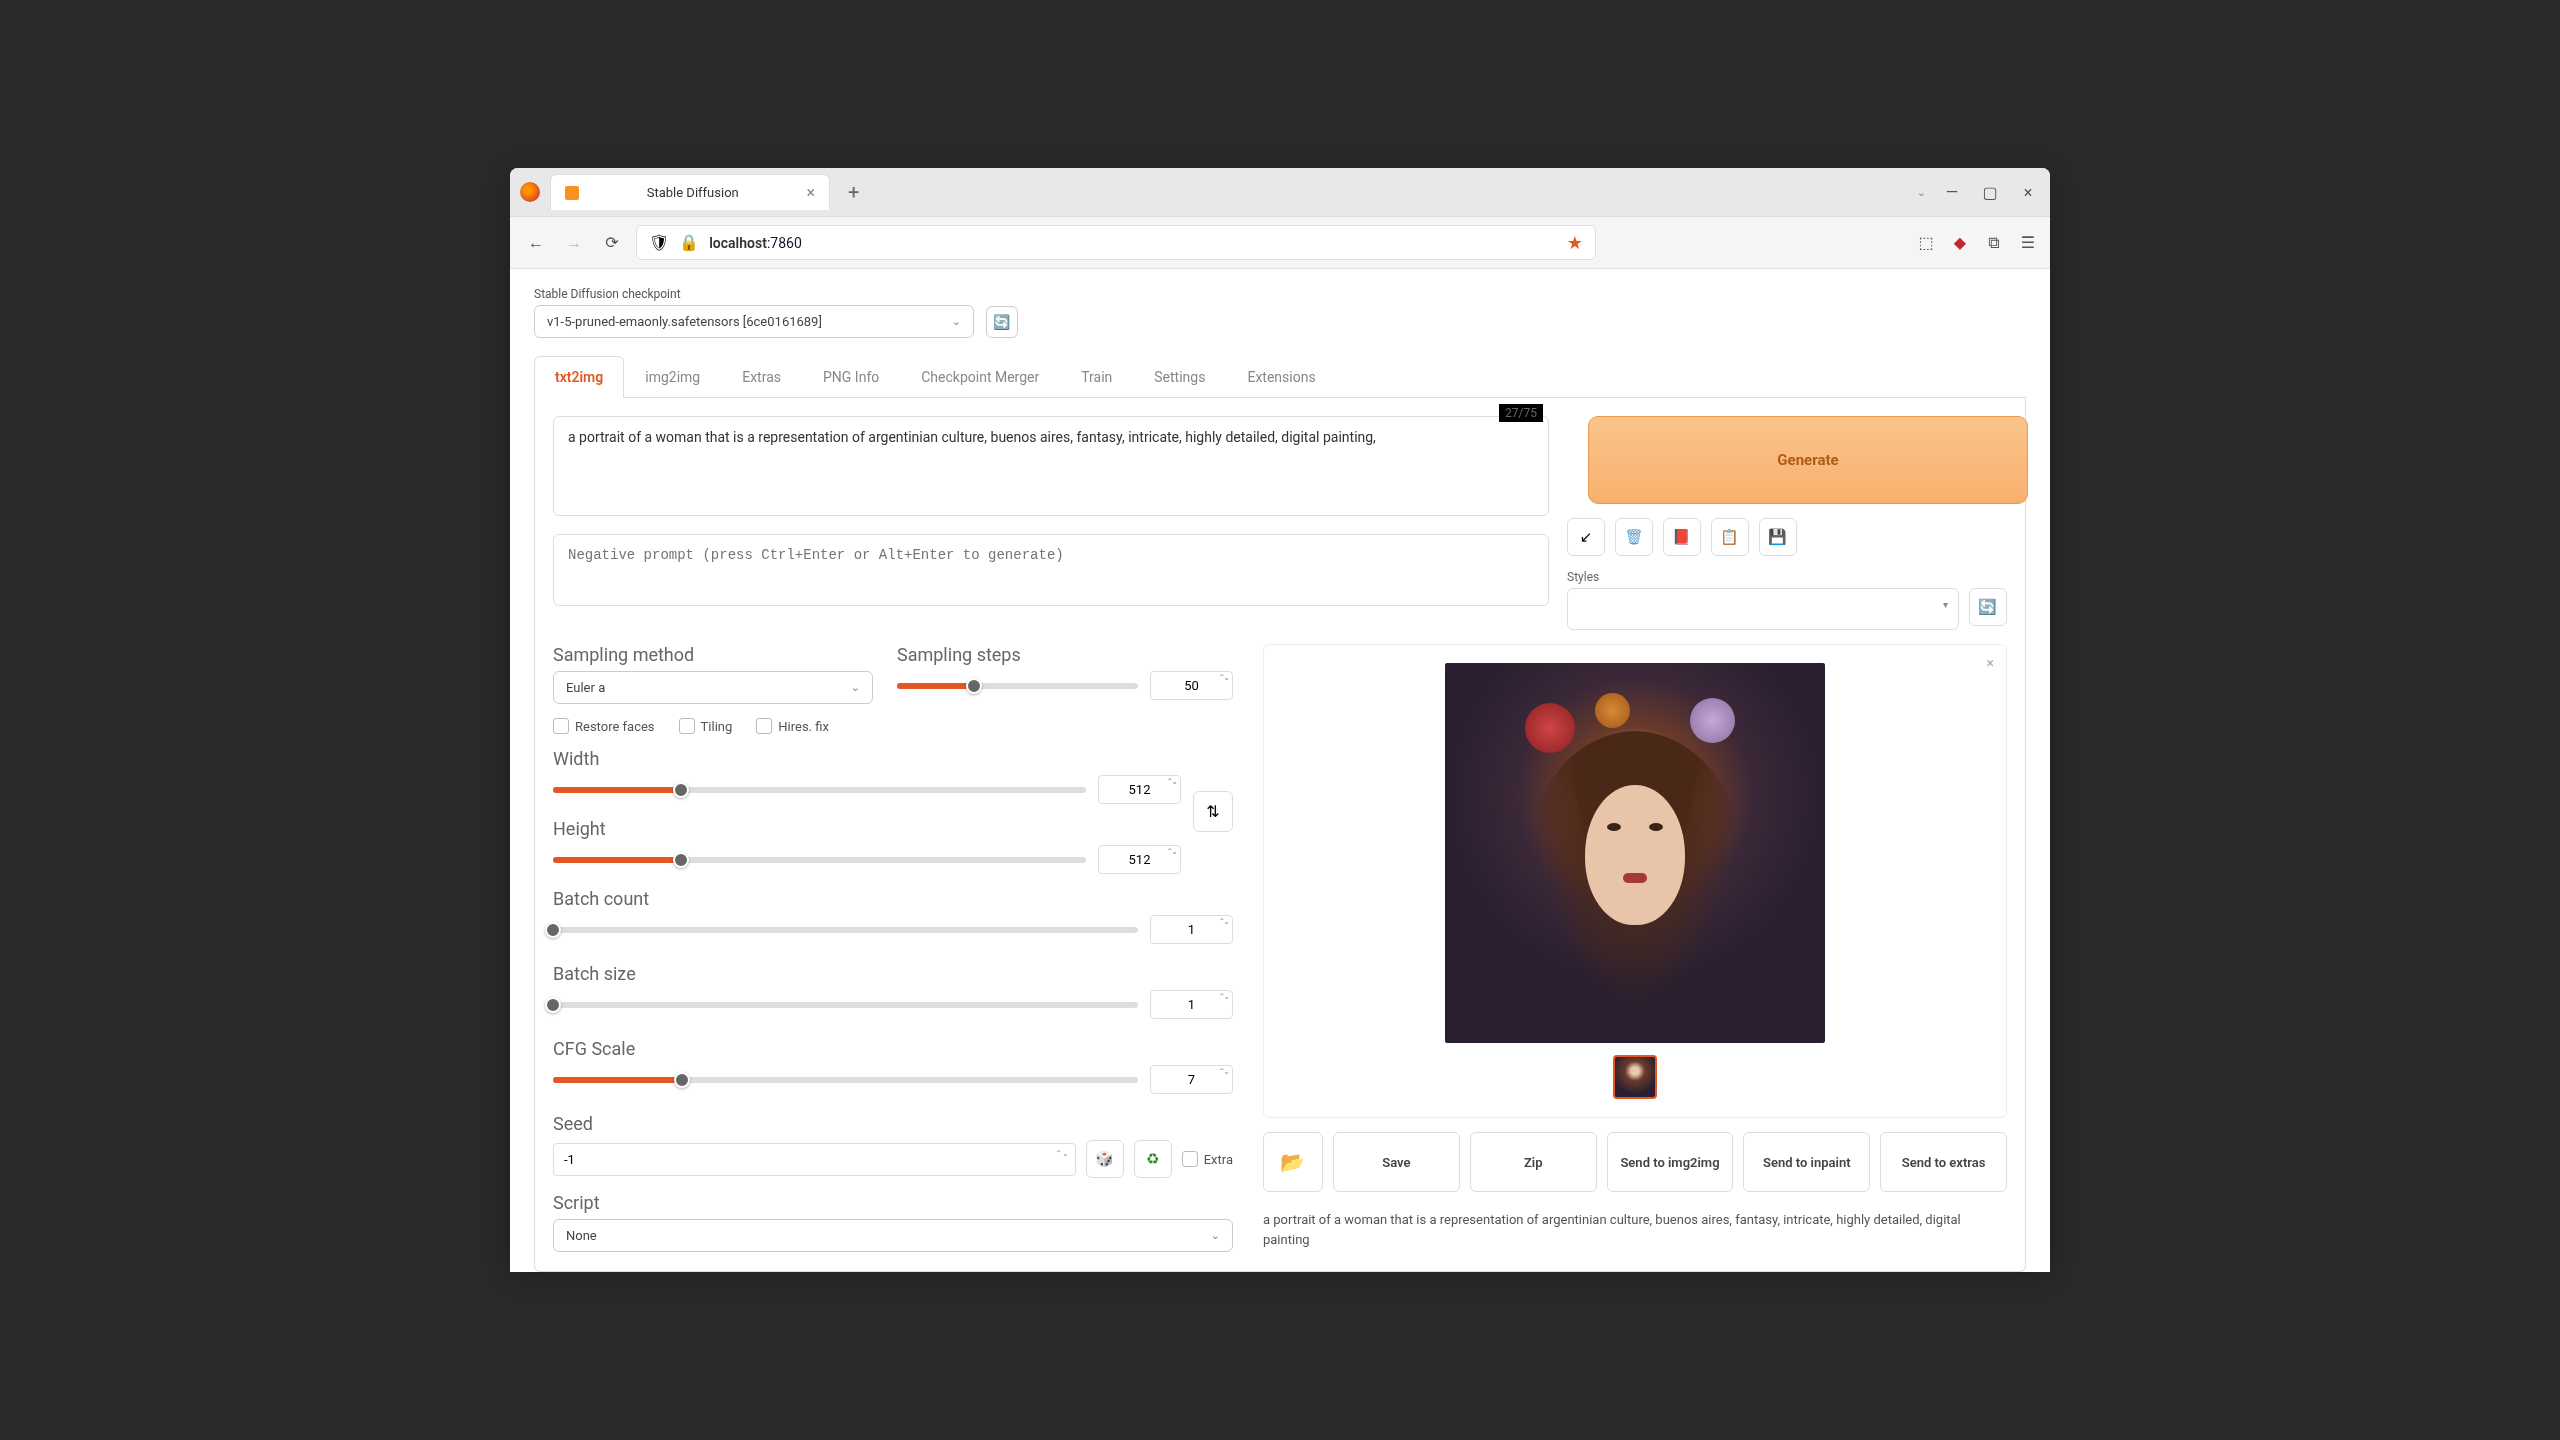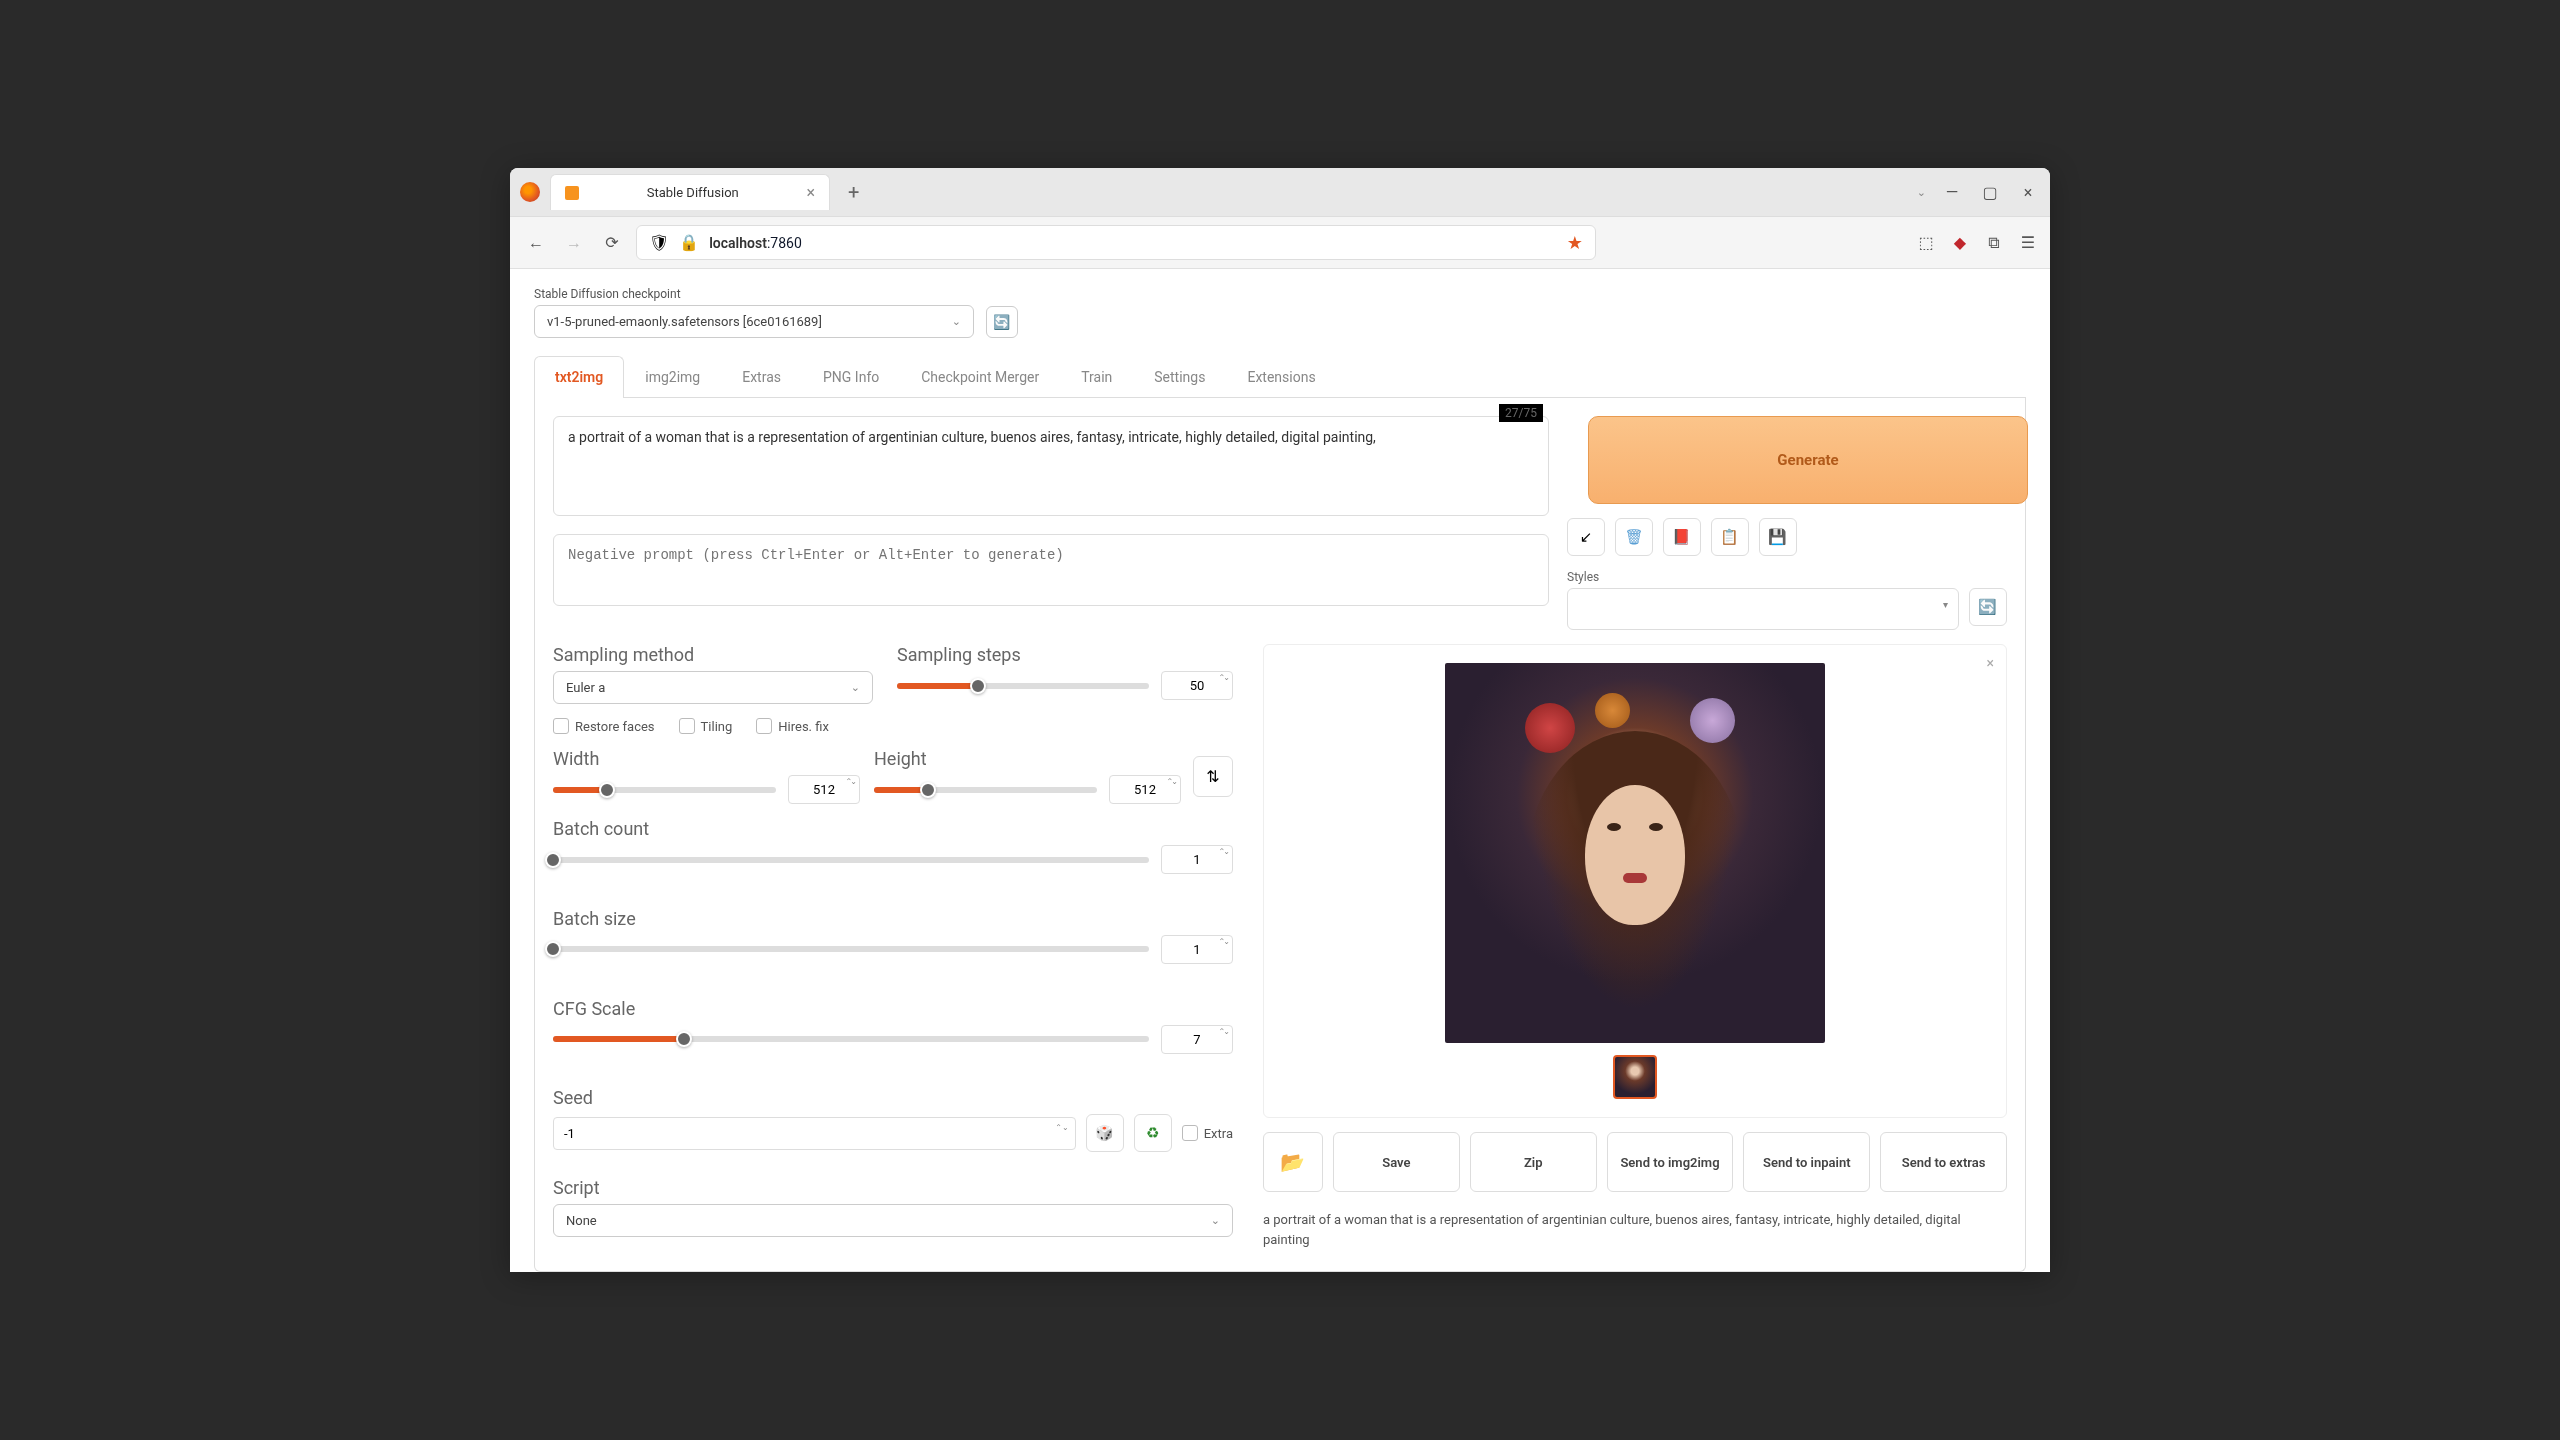--- a/index.html
+++ b/index.html
@@ -47,27 +47,27 @@
 .styles-select { flex: 1; border: 1px solid #ddd; border-radius: 6px; padding: 10px; position: relative; min-height: 42px; }
 .styles-select::after { content: "▾"; position: absolute; right: 10px; top: 10px; color: #888; font-size: 10px; }
 .params { display: flex; flex-direction: column; gap: 14px; }
 .param-row { display: flex; gap: 24px; }
 .param { flex: 1; }
 .param-label { font-size: 18px; color: #666; margin-bottom: 6px; display: block; }
 .slider-row { display: flex; align-items: center; gap: 12px; }
 .slider { flex: 1; height: 6px; background: #ddd; border-radius: 3px; position: relative; cursor: pointer; }
 .slider-fill { position: absolute; left: 0; top: 0; height: 100%; background: #e25822; border-radius: 3px; }
 .slider-thumb { position: absolute; top: 50%; width: 16px; height: 16px; background: #666; border: 2px solid #fff; border-radius: 50%; transform: translate(-50%, -50%); box-shadow: 0 1px 3px rgba(0,0,0,0.3); }
-.num-input { width: 72px; border: 1px solid #ddd; border-radius: 4px; padding: 6px 24px; font-size: 13px; text-align: center; position: relative; }
+.num-input { width: 83px; border: 1px solid #ddd; border-radius: 4px; padding: 6px 24px; font-size: 13px; text-align: center; position: relative; }
 .num-input::after { content: "⌃⌄"; position: absolute; right: 4px; top: 2px; font-size: 8px; color: #888; letter-spacing: -2px; line-height: 8px; white-space: pre; }
 .check-row { display: flex; gap: 24px; }
 .check { display: flex; align-items: center; gap: 6px; font-size: 13px; color: #555; cursor: pointer; }
 .checkbox { width: 16px; height: 16px; border: 1px solid #bbb; border-radius: 3px; }
 .dims { display: flex; gap: 12px; align-items: stretch; }
-.dims-left { flex: 1; display: flex; flex-direction: row; gap: 14px; }
+.dims-left { flex: 1; display: flex; flex-direction: column; gap: 14px; }
 .swap-btn { width: 40px; align-self: center; border: 1px solid #ddd; border-radius: 6px; padding: 10px 0; display: flex; align-items: center; justify-content: center; cursor: pointer; font-size: 16px; }
 .seed-row { display: flex; gap: 10px; align-items: center; }
 .seed-input { flex: 1; border: 1px solid #ddd; border-radius: 4px; padding: 8px 10px; font-size: 13px; position: relative; }
 .seed-input::after { content: "⌃⌄"; position: absolute; right: 6px; top: 6px; font-size: 8px; color: #888; line-height: 8px; white-space: pre; }
 .gallery { border: 1px solid #eee; border-radius: 6px; padding: 18px; position: relative; display: flex; flex-direction: column; align-items: center; gap: 12px; }
 .gallery-close { position: absolute; top: 10px; right: 12px; color: #aaa; cursor: pointer; font-size: 14px; }
 .gen-image { width: 380px; height: 380px; border-radius: 2px; background: radial-gradient(circle at 50% 35%, #e8c9b0 8%, #c89070 14%, #6b3a2a 22%, #3a2838 38%, #2a1f30 60%); position: relative; overflow: hidden; }
 .face { position: absolute; left: 50%; top: 32%; transform: translateX(-50%); width: 100px; height: 140px; background: #e8c5a8; border-radius: 50% 50% 48% 48%; }
 .face::before { content: ""; position: absolute; top: 38px; left: 22px; width: 14px; height: 8px; background: #3a2418; border-radius: 50%; box-shadow: 42px 0 #3a2418; }
 .face::after { content: ""; position: absolute; top: 88px; left: 38px; width: 24px; height: 10px; background: #a83838; border-radius: 5px; }

